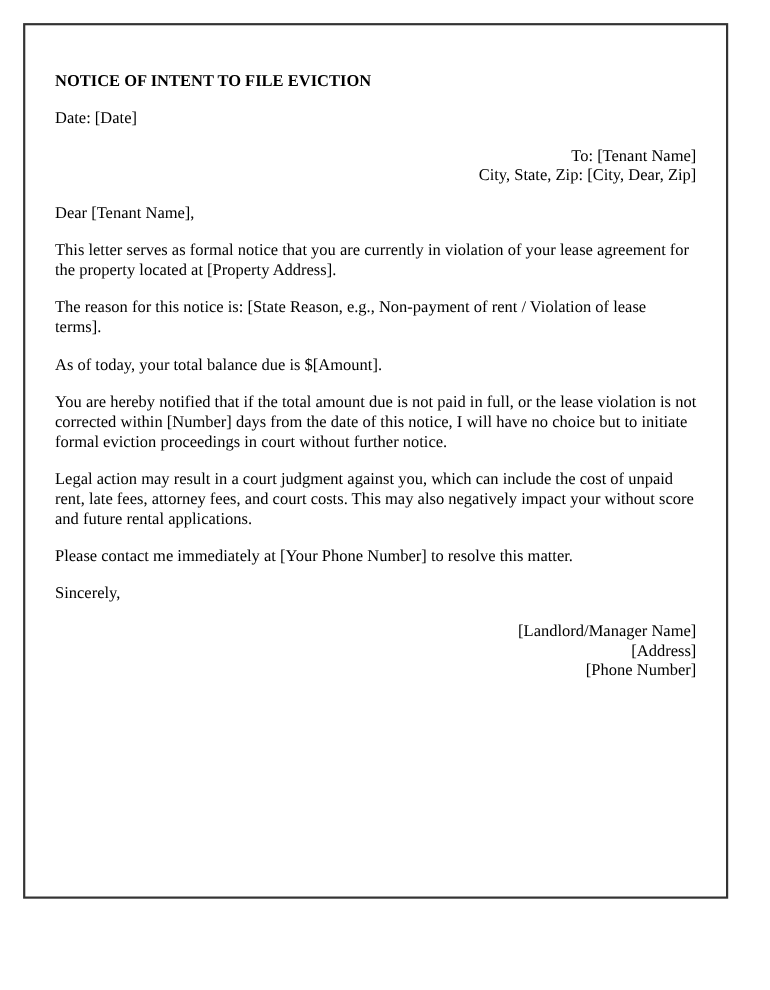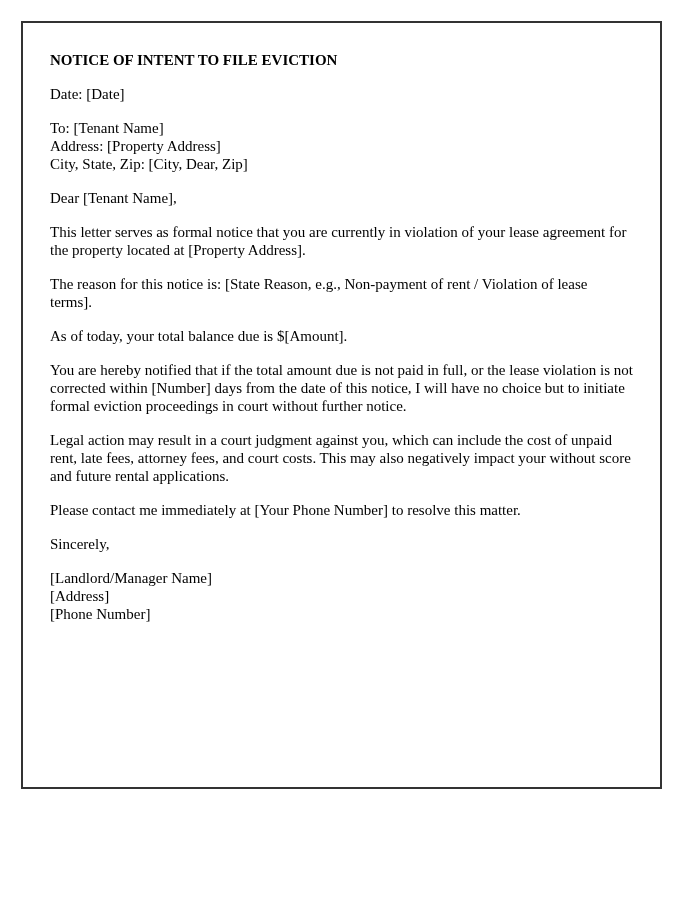--- a/index.html
+++ b/index.html
@@ -10,50 +10,50 @@
     font-family: "Liberation Serif", "DejaVu Serif", serif;
     color: #000000;
   }
   .letter {
     position: absolute;
     left: 21px;
     top: 21px;
     width: 583px;
     height: 708px;
     border: 2px solid #333333;
-    padding: 28px 27px;
+    padding: 42px 27px;
     background: #ffffff;
     font-size: 15px;
     line-height: 18px;
   }
   .letter h1 {
     font-size: 15px;
     line-height: 18px;
     font-weight: bold;
     margin: 0 0 16px 0;
   }
   .letter p {
     margin: 0 0 16px 0;
   }
   .block span {
     display: block;
+    text-align: right;
   }
 </style>
 </head>
 <body>
 
 <div class="letter">
 
   <h1>NOTICE OF INTENT TO FILE EVICTION</h1>
 
   <p>Date: [Date]</p>
 
   <p class="block">
     <span>To: [Tenant Name]</span>
-    <span>Address: [Property Address]</span>
     <span>City, State, Zip: [City, Dear, Zip]</span>
   </p>
 
   <p>Dear [Tenant Name],</p>
 
   <p>This letter serves as formal notice that you are currently in violation of your lease agreement for the property located at [Property Address].</p>
 
   <p>The reason for this notice is: [State Reason, e.g., Non-payment of rent / Violation of lease terms].</p>
 
   <p>As of today, your total balance due is $[Amount].</p>

